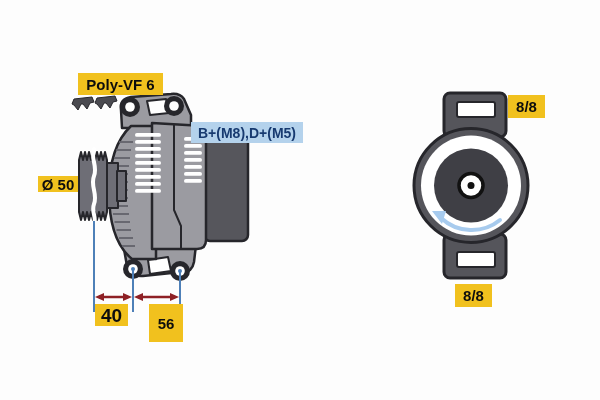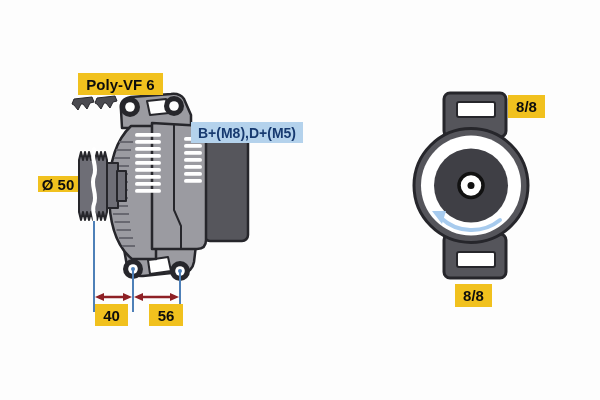--- a/index.html
+++ b/index.html
@@ -172,21 +172,21 @@
       </g>
     </g>
   </svg>
 
   <div class="tag tag-yellow" style="left:78px;top:73px;width:85px;height:22px;font-size:15px;">Poly-VF 6</div>
 
   <div class="tag tag-yellow" style="left:38px;top:176px;width:40px;height:16px;font-size:15px;">Ø 50</div>
 
   <div class="tag tag-blue" style="left:191px;top:98px;width:112px;height:21px;font-size:14px;margin-top:24px;">B+(M8),D+(M5)</div>
 
-  <div class="tag tag-yellow" style="left:95px;top:304px;width:33px;height:22px;font-size:15px;">40</div>
+  <div class="tag tag-yellow" style="left:95px;top:304px;width:33px;height:22px;font-size:19px;">40</div>
 
-  <div class="tag tag-yellow" style="left:149px;top:304px;width:34px;height:22px;font-size:15px;">56</div>
+  <div class="tag tag-yellow" style="left:149px;top:304px;width:34px;height:38px;font-size:15px;">56</div>
 
   <div class="tag tag-yellow" style="left:508px;top:95px;width:37px;height:23px;font-size:15px;">8/8</div>
 
   <div class="tag tag-yellow" style="left:455px;top:284px;width:37px;height:23px;font-size:15px;">8/8</div>
 
 </div>
 
 </body></html>

